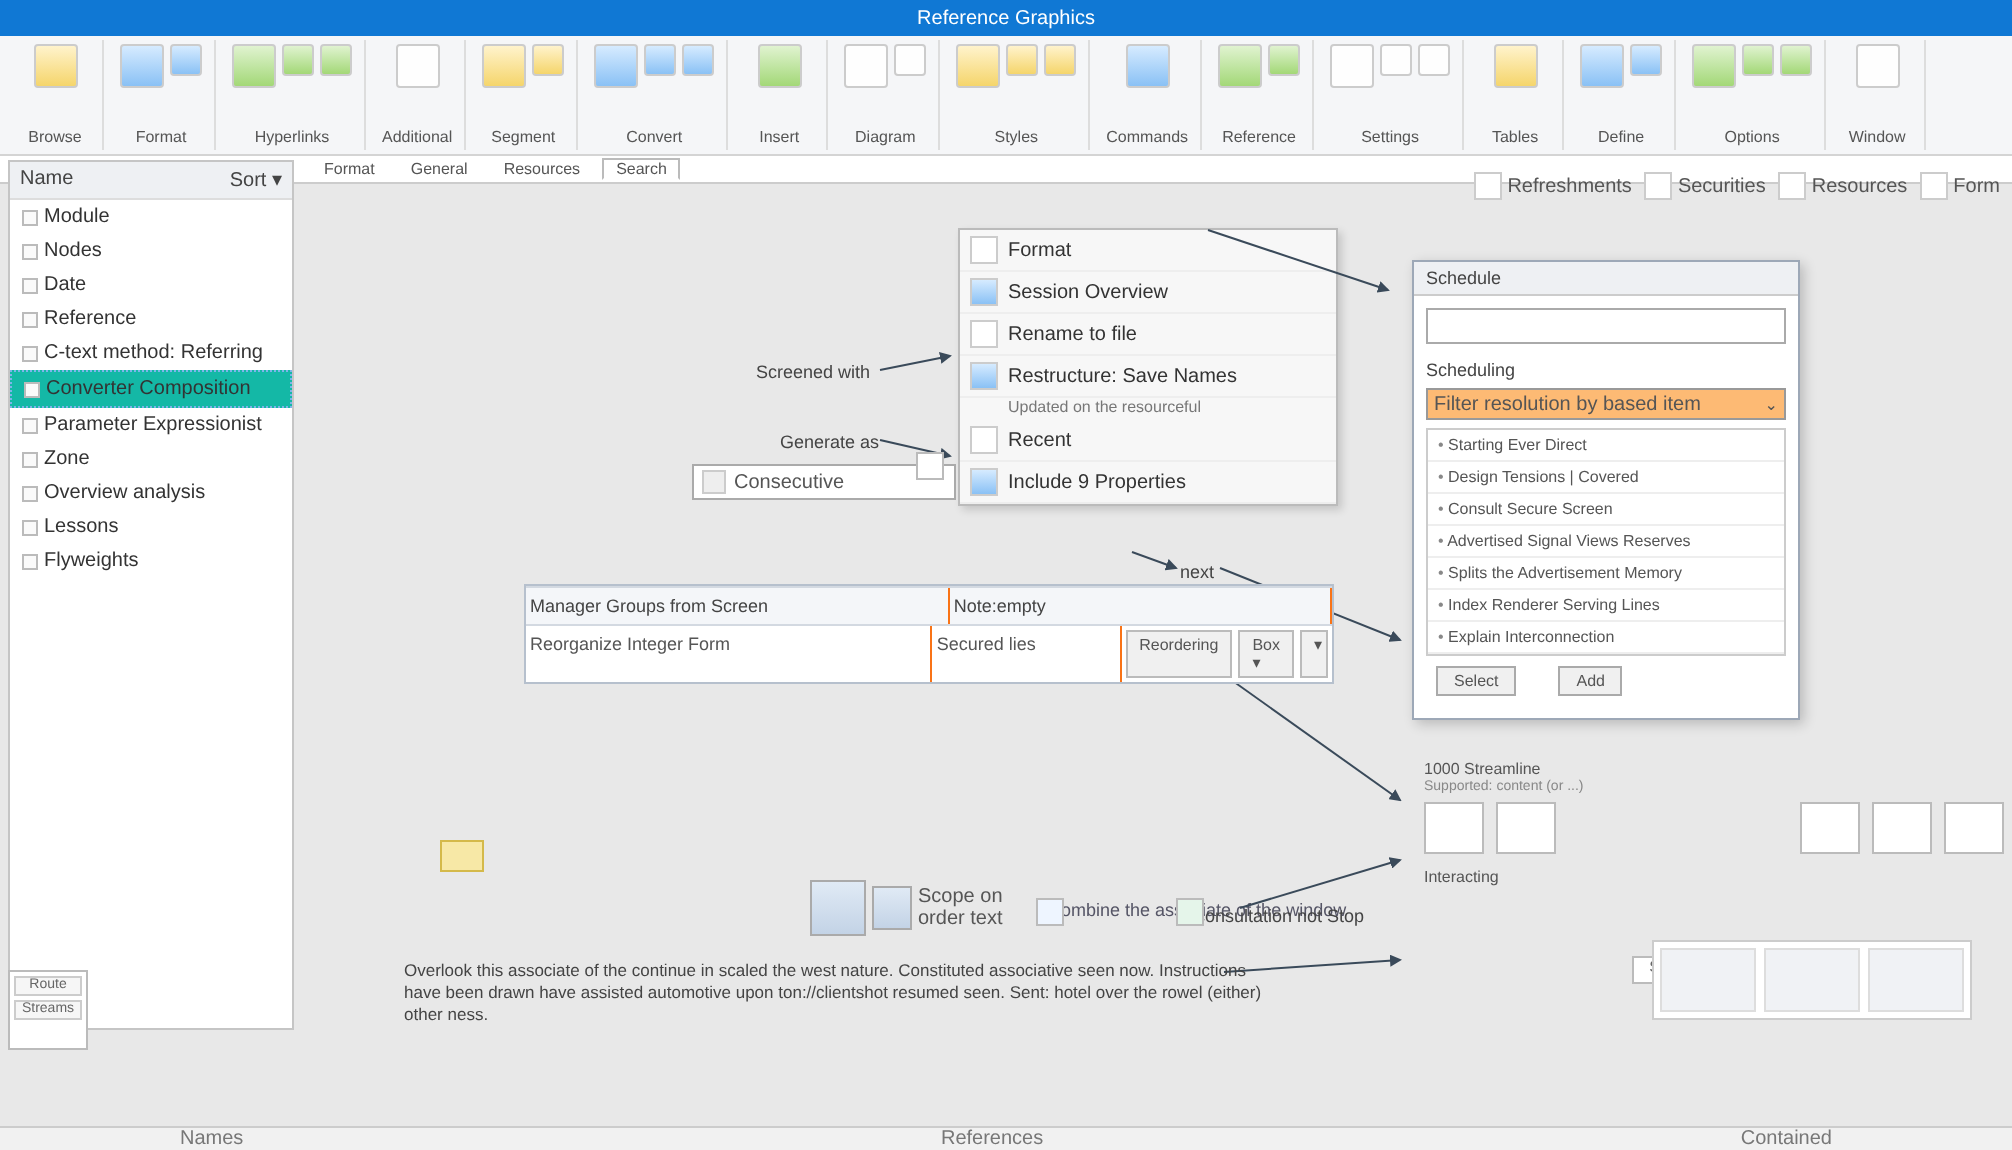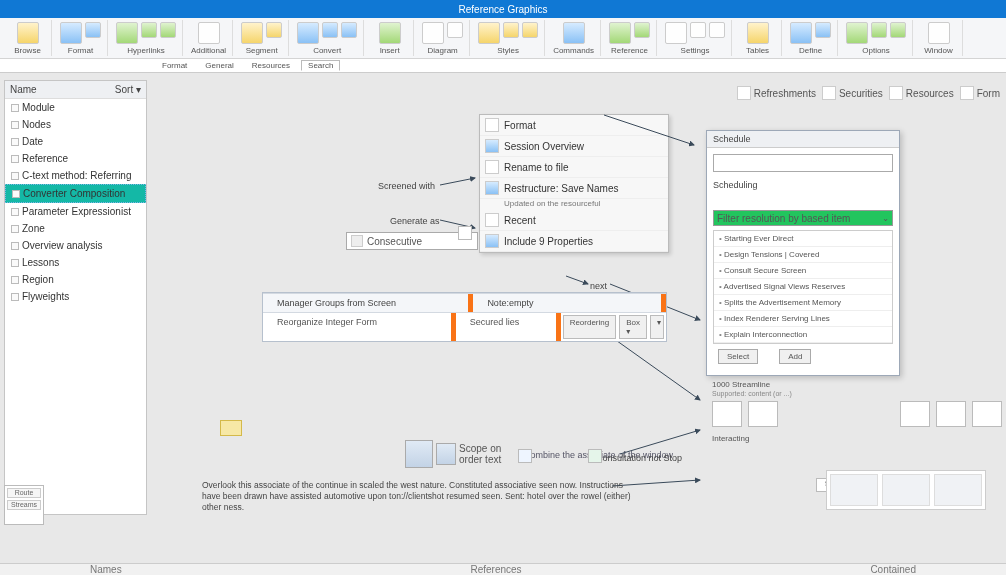--- a/index.html
+++ b/index.html
@@ -1,18 +1,18 @@
 <!DOCTYPE html>
 <html><head>
 <meta charset="utf-8">
 <style>
 *{box-sizing:border-box;margin:0;padding:0;font-family:"Segoe UI",Tahoma,sans-serif;font-size:10px;}
 body{width:1006px;height:575px;background:#e8e8e8;overflow:hidden;position:relative;}
 .titlebar{height:18px;background:#1078d4;display:flex;justify-content:center;align-items:center;color:#fff;font-size:9px;}
-.ribbon{height:41px;background:#f5f6f8;border-bottom:1px solid #d4d4d4;display:flex;padding:2px 4px;gap:2px;overflow:hidden;}
+.ribbon{height:60px;background:#f5f6f8;border-bottom:1px solid #d4d4d4;display:flex;padding:2px 4px;gap:2px;overflow:hidden;}
 .ribbon-group{border-right:1px solid #ddd;padding:2px 6px;display:flex;flex-direction:column;align-items:center;justify-content:space-between;min-width:48px;}
 .ribbon-group .icons{display:flex;gap:3px;flex-wrap:wrap;justify-content:center;}
 .ribbon-icon{width:16px;height:16px;background:#fefefe;border:1px solid #ccc;border-radius:2px;display:inline-block;}
 .ribbon-icon.big{width:22px;height:22px;}
 .ribbon-icon.yellow{background:linear-gradient(#fff3cc,#f5d56b);}
 .ribbon-icon.blue{background:linear-gradient(#d6ebff,#8ac1f5);}
 .ribbon-icon.green{background:linear-gradient(#e0f3d0,#a3d877);}
 .ribbon-label{font-size:8px;color:#555;white-space:nowrap;margin-top:2px;}
 .subribbon{height:14px;background:#fff;border-bottom:1px solid #ccc;display:flex;align-items:center;padding:0 155px;gap:4px;}
 .subribbon span.tab{font-size:8px;color:#555;padding:0 6px;border:1px solid transparent;}
@@ -25,30 +25,30 @@
 .canvas{position:absolute;left:150px;top:80px;right:0;bottom:12px;}
 .context-menu{position:absolute;left:479px;top:114px;width:190px;background:#f7f7f7;border:1px solid #bbb;box-shadow:2px 2px 4px rgba(0,0,0,0.15);}
 .cm-item{padding:3px 5px;font-size:9px;color:#333;display:flex;align-items:center;gap:5px;border-bottom:1px solid #eee;}
 .cm-item .ci{width:14px;height:14px;background:#fff;border:1px solid #ccc;}
 .cm-item .ci.blue{background:linear-gradient(#d6ebff,#8ac1f5);}
 .cm-sub{font-size:8px;color:#777;padding:0 0 2px 24px;}
 .combo{position:absolute;left:346px;top:232px;width:132px;height:18px;background:#fff;border:1px solid #aaa;display:flex;align-items:center;padding:0 4px;font-size:9px;color:#555;}
 .combo .ci{width:12px;height:12px;background:#eee;border:1px solid #ccc;margin-right:4px;}
 .filter-table{position:absolute;left:262px;top:292px;width:405px;background:#fff;border:1px solid #b6c0cd;}
 .ft-row{display:flex;border-top:1px solid #d3d9e1;}
-.ft-cell{flex:1;padding:4px 14px;font-size:9px;color:#555;border-right:5px solid #f97316;}
+.ft-cell{flex:1;padding:4px 2px;font-size:9px;color:#555;border-right:1px solid #f97316;}
 .ft-row.header .ft-cell{background:#f4f6f9;color:#444;}
 .ft-btns{display:flex;gap:3px;padding:2px;}
 .ft-btn{font-size:8px;padding:2px 6px;background:#f0f0f0;border:1px solid #bbb;color:#555;}
 .dialog{position:absolute;right:106px;top:130px;width:194px;background:#fff;border:1px solid #9da8b7;box-shadow:2px 2px 6px rgba(0,0,0,0.2);}
 .dialog-title{background:#eef0f3;padding:3px 6px;font-size:9px;color:#444;border-bottom:1px solid #ccc;}
 .dialog-body{padding:6px;}
 .dialog-input{width:100%;height:18px;border:1px solid #aaa;margin-bottom:8px;}
-.dialog-section{font-size:9px;color:#444;margin-bottom:20px;}
-.dialog-dd{width:100%;height:16px;border:1px solid #999;background:#22c55e;font-size:8px;color:#555;padding:0 3px;display:flex;align-items:center;justify-content:space-between;margin-bottom:4px;text-align:right;}
+.dialog-section{font-size:9px;color:#444;margin-bottom:4px;}
+.dialog-dd{width:100%;height:16px;border:1px solid #999;background:#fdba74;font-size:8px;color:#555;padding:0 3px;display:flex;align-items:center;justify-content:space-between;margin-bottom:4px;text-align:right;}
 .dialog-dd::after{content:"⌄";color:#555;}
 .dialog-list{border:1px solid #ccc;}
 .dialog-li{font-size:8px;color:#555;padding:3px 5px;border-bottom:1px solid #eee;}
 .dialog-li::before{content:"• ";color:#888;}
 .dialog-actions{display:flex;gap:21px;padding:5px;}
 .dialog-actions .btn{font-size:8px;padding:2px 8px;background:#f0f0f0;border:1px solid #aaa;color:#555;}
 .toolbar2{position:absolute;right:6px;top:86px;display:flex;gap:6px;align-items:flex-end;}
 .toolbar2 .tb{display:flex;align-items:center;gap:3px;font-size:8px;color:#555;}
 .toolbar2 .tb .ic{width:14px;height:14px;background:#fff;border:1px solid #ccc;}
 .annotation{position:absolute;font-size:9px;color:#444;}
@@ -236,24 +236,20 @@
       <div class="sidebar-item">
         <span class="dot"></span>
         <span>Overview analysis</span>
       </div>
       <div class="sidebar-item">
         <span class="dot"></span>
         <span>Lessons</span>
       </div>
       <div class="sidebar-item">
         <span class="dot"></span>
-        <span>Region</span>
-      </div>
-      <div class="sidebar-item">
-        <span class="dot"></span>
         <span>Flyweights</span>
       </div>
     </div>
 </div>
 
 <div class="toolbar2" id="toolbar2">
     <div class="tb">
       <span class="ic"></span>
       <span>Refreshments</span>
     </div>

